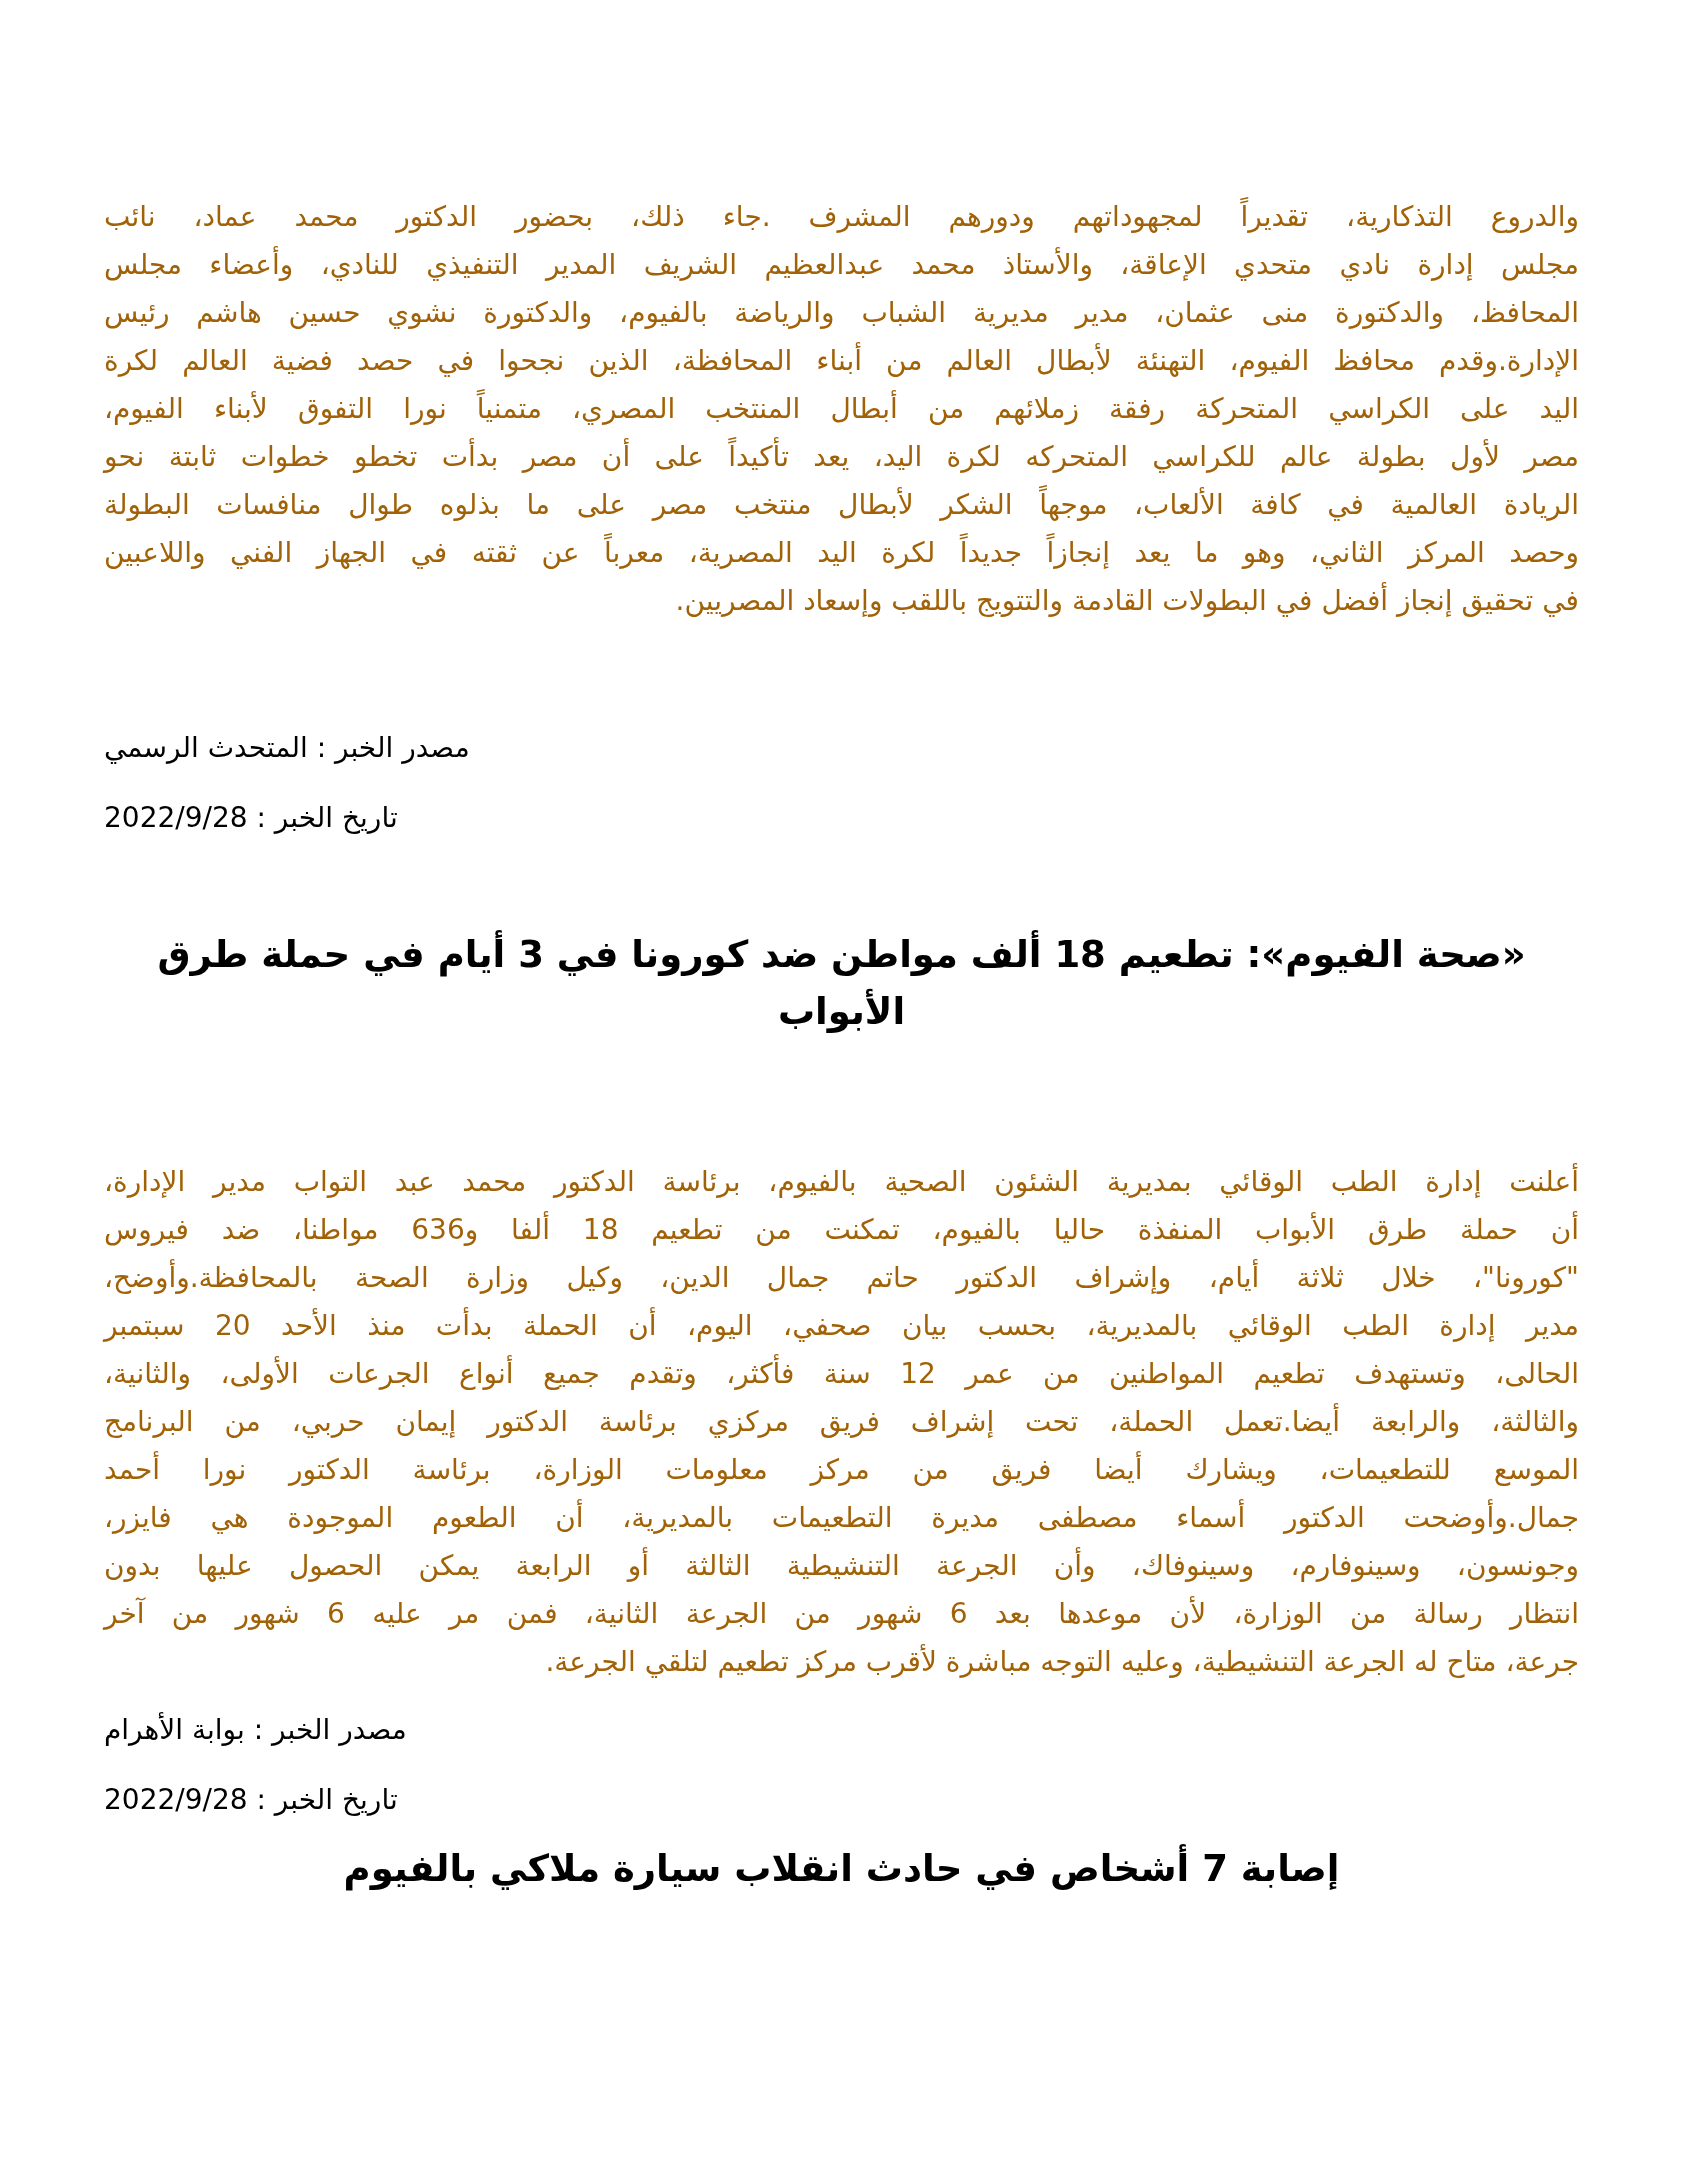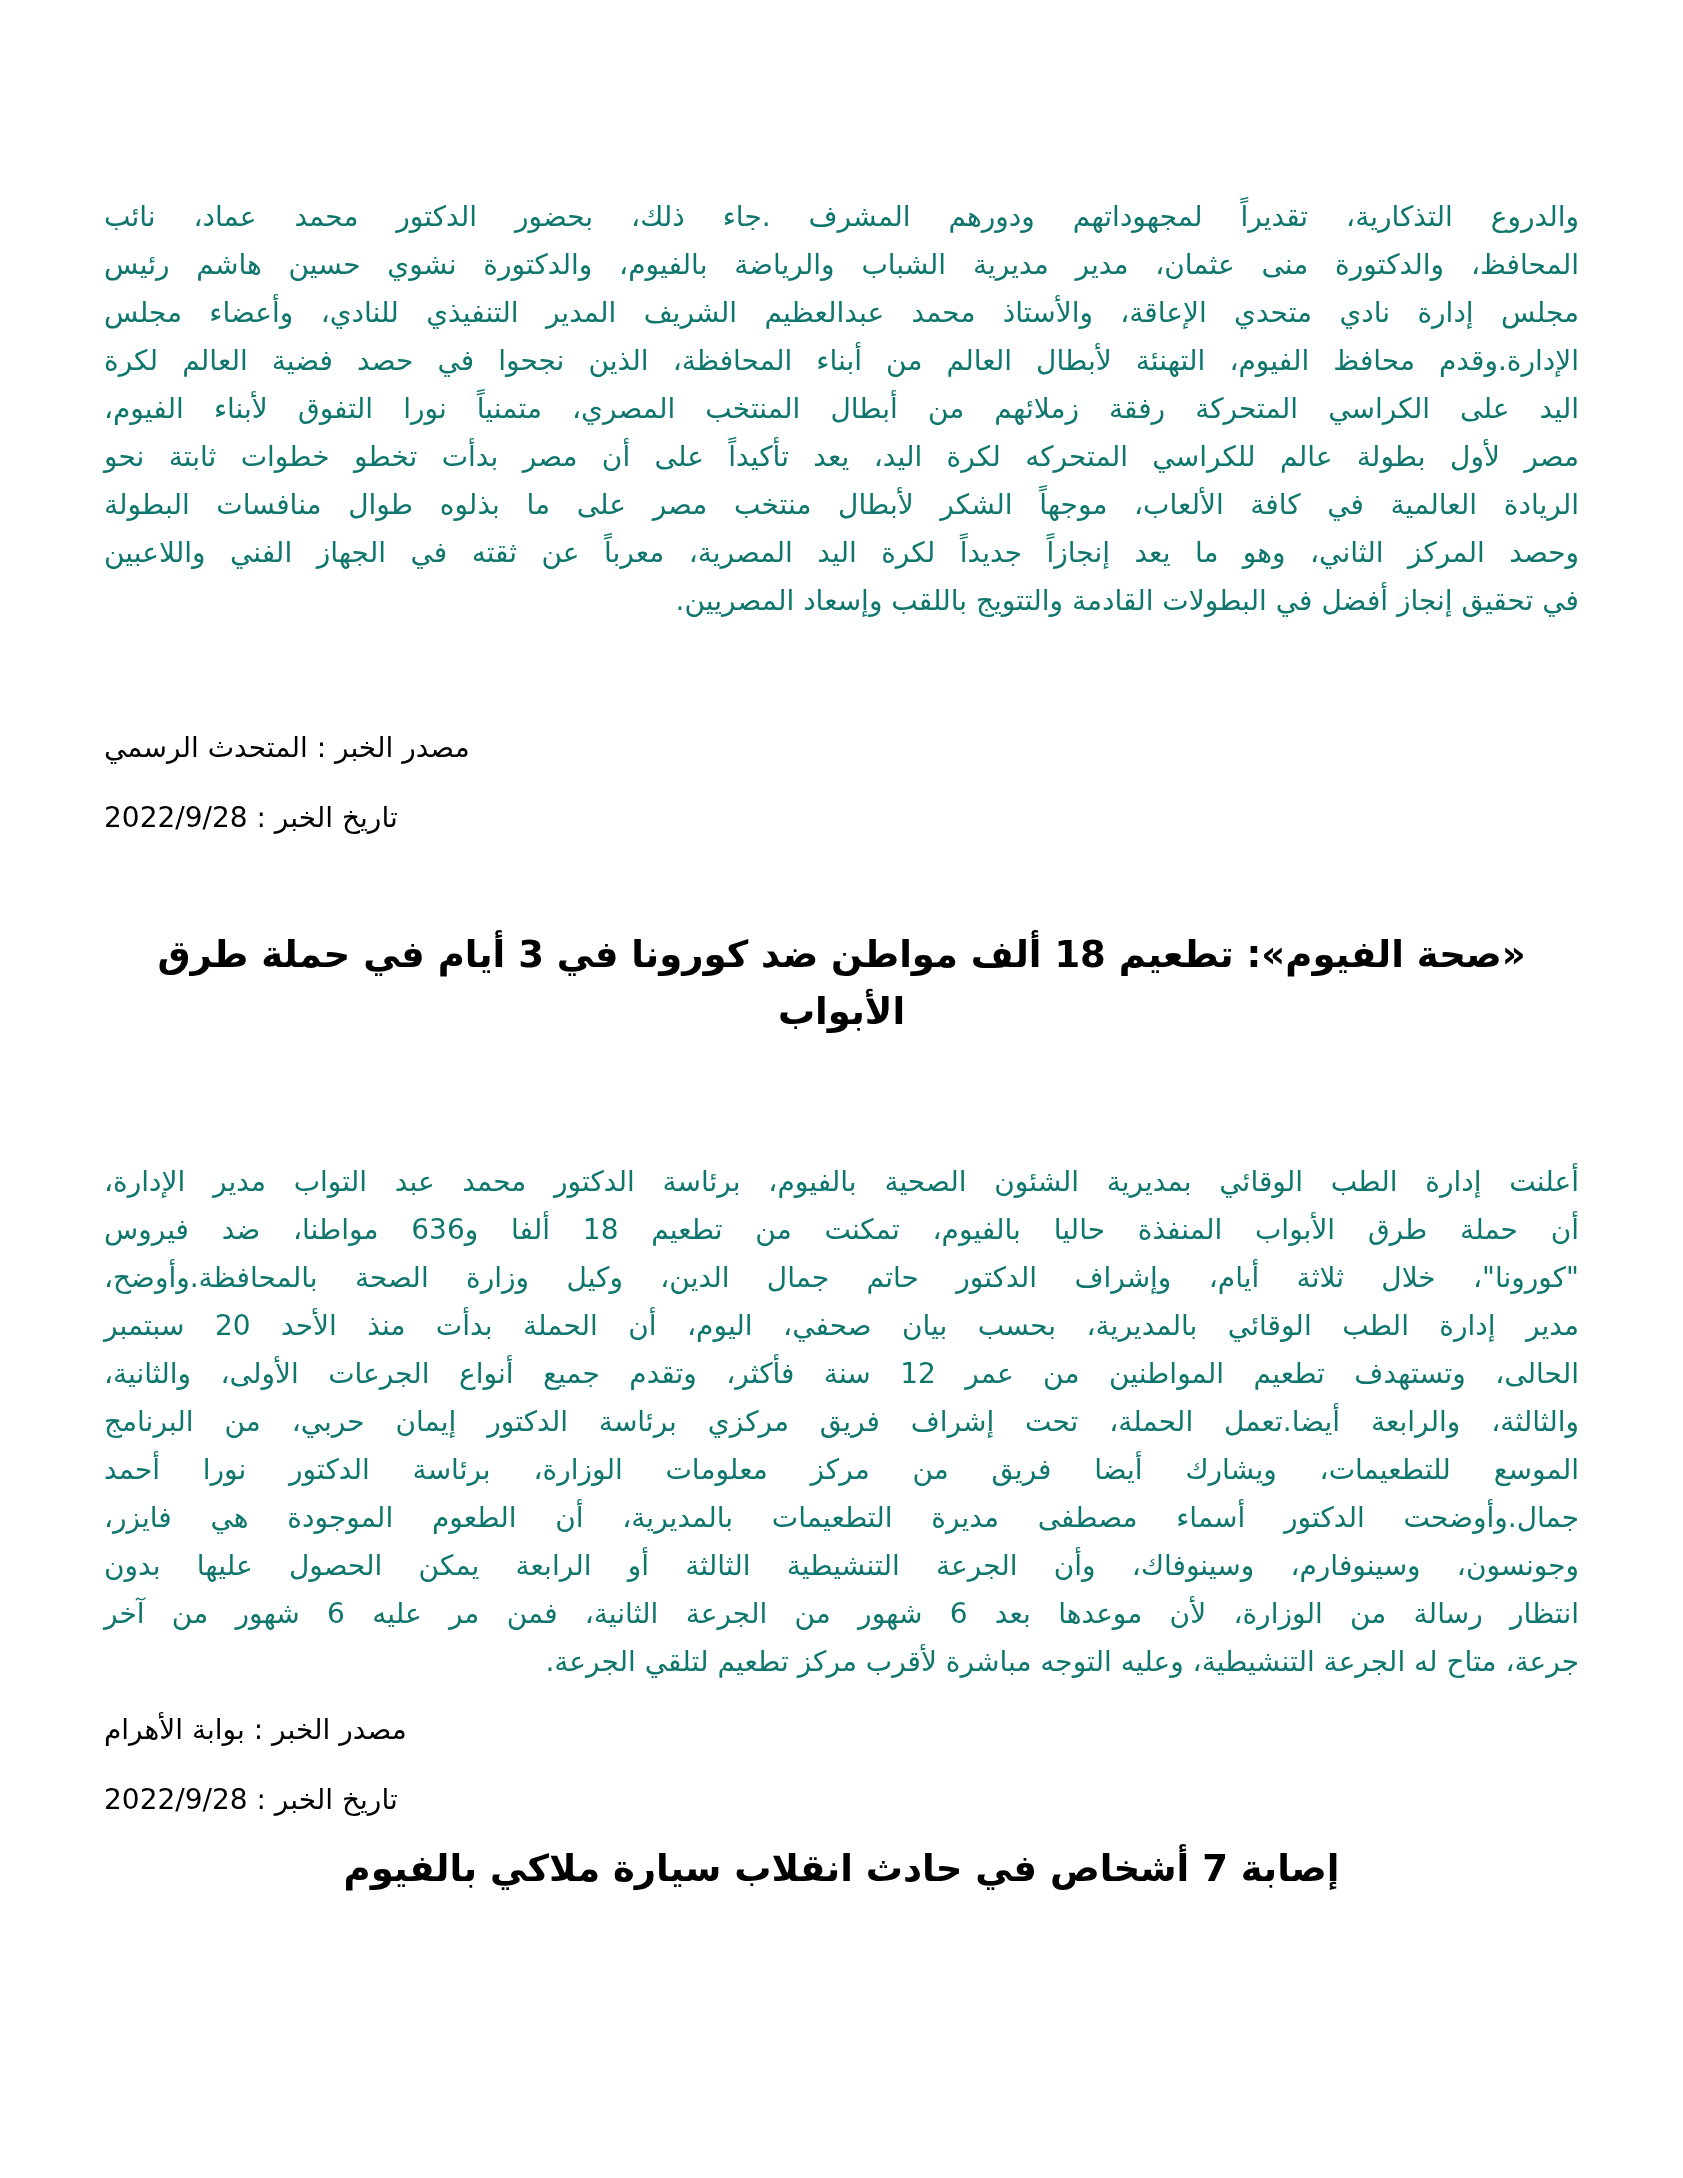--- a/index.html
+++ b/index.html
@@ -16,21 +16,21 @@
     color: #000000;
     direction: rtl;
     box-sizing: border-box;
     padding: 193px 104px 0 104px;
     font-family: "DejaVu Sans", sans-serif;
     overflow: hidden;
   }
   .body-text {
     font-size: 28px;
     line-height: 48px;
-    color: #0f766e;
+    color: #a16207;
   }
   .para-line {
     text-align: justify;
     text-align-last: justify;
     text-justify: inter-word;
     white-space: normal;
   }
   .para-line:last-child {
     text-align-last: right;
   }
@@ -62,22 +62,22 @@
     text-align-last: center;
   }
 </style>
 </head>
 <body>
 
 <div class="page">
 
   <div class="body-text">
       <div class="para-line">والدروع التذكارية، تقديراً لمجهوداتهم ودورهم المشرف .جاء ذلك، بحضور الدكتور محمد عماد، نائب</div>
+      <div class="para-line">مجلس إدارة نادي متحدي الإعاقة، والأستاذ محمد عبدالعظيم الشريف المدير التنفيذي للنادي، وأعضاء مجلس</div>
       <div class="para-line">المحافظ، والدكتورة منى عثمان، مدير مديرية الشباب والرياضة بالفيوم، والدكتورة نشوي حسين هاشم رئيس</div>
-      <div class="para-line">مجلس إدارة نادي متحدي الإعاقة، والأستاذ محمد عبدالعظيم الشريف المدير التنفيذي للنادي، وأعضاء مجلس</div>
       <div class="para-line">الإدارة.وقدم محافظ الفيوم، التهنئة لأبطال العالم من أبناء المحافظة، الذين نجحوا في حصد فضية العالم لكرة</div>
       <div class="para-line">اليد على الكراسي المتحركة رفقة زملائهم من أبطال المنتخب المصري، متمنياً نورا التفوق لأبناء الفيوم،</div>
       <div class="para-line">مصر لأول بطولة عالم للكراسي المتحركه لكرة اليد، يعد تأكيداً على أن مصر بدأت تخطو خطوات ثابتة نحو</div>
       <div class="para-line">الريادة العالمية في كافة الألعاب، موجهاً الشكر لأبطال منتخب مصر على ما بذلوه طوال منافسات البطولة</div>
       <div class="para-line">وحصد المركز الثاني، وهو ما يعد إنجازاً جديداً لكرة اليد المصرية، معرباً عن ثقته في الجهاز الفني واللاعبين</div>
       <div class="para-line">في تحقيق إنجاز أفضل في البطولات القادمة والتتويج باللقب وإسعاد المصريين.</div>
     </div>
 
   <div class="meta-line meta-source-1">مصدر الخبر : المتحدث الرسمي</div>
 

